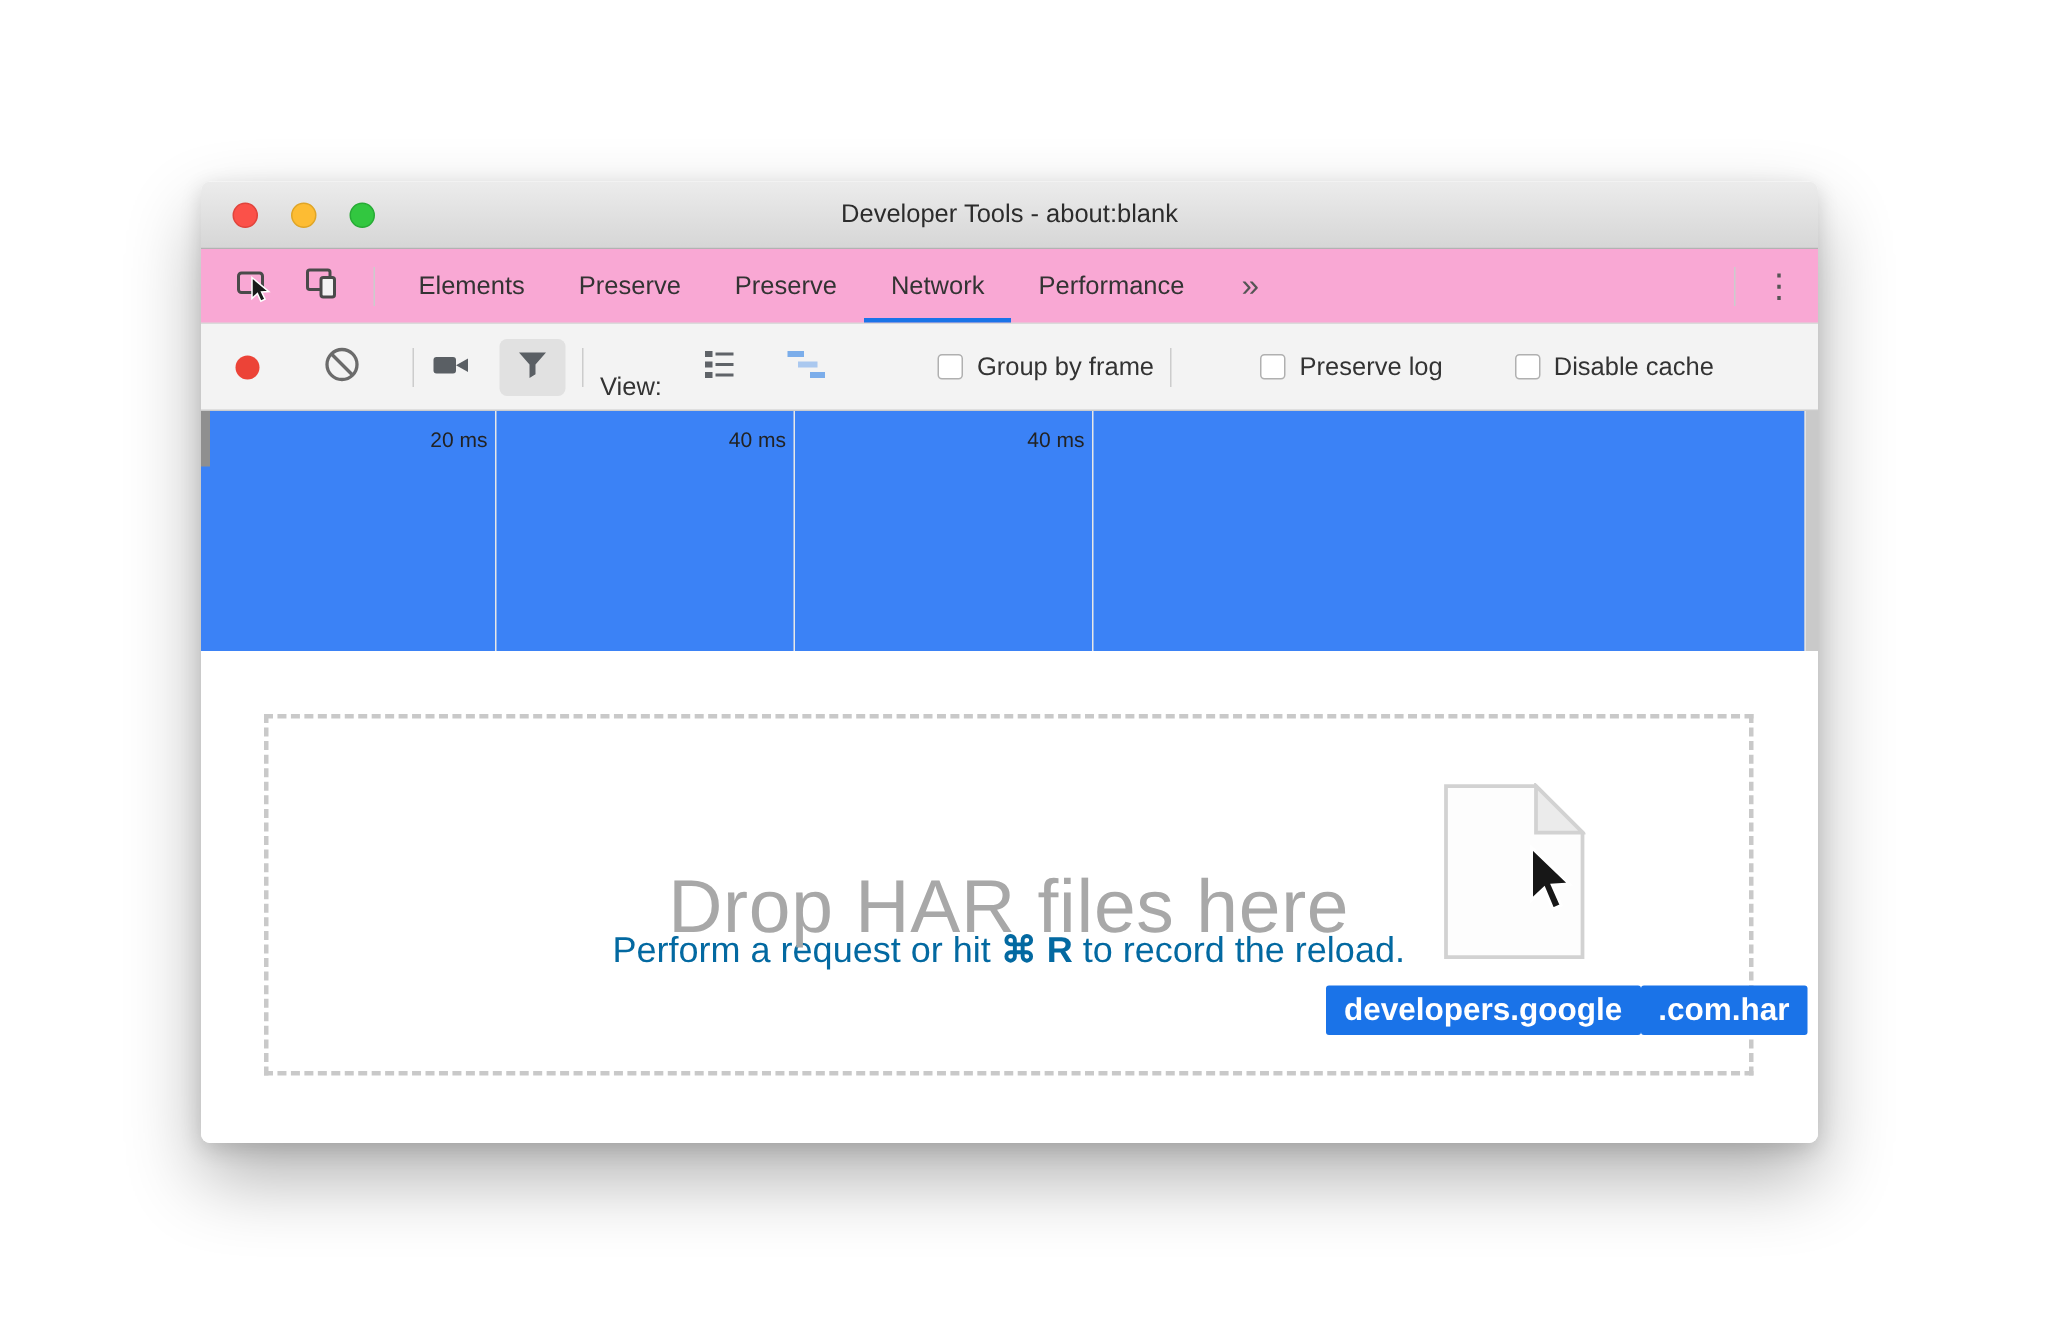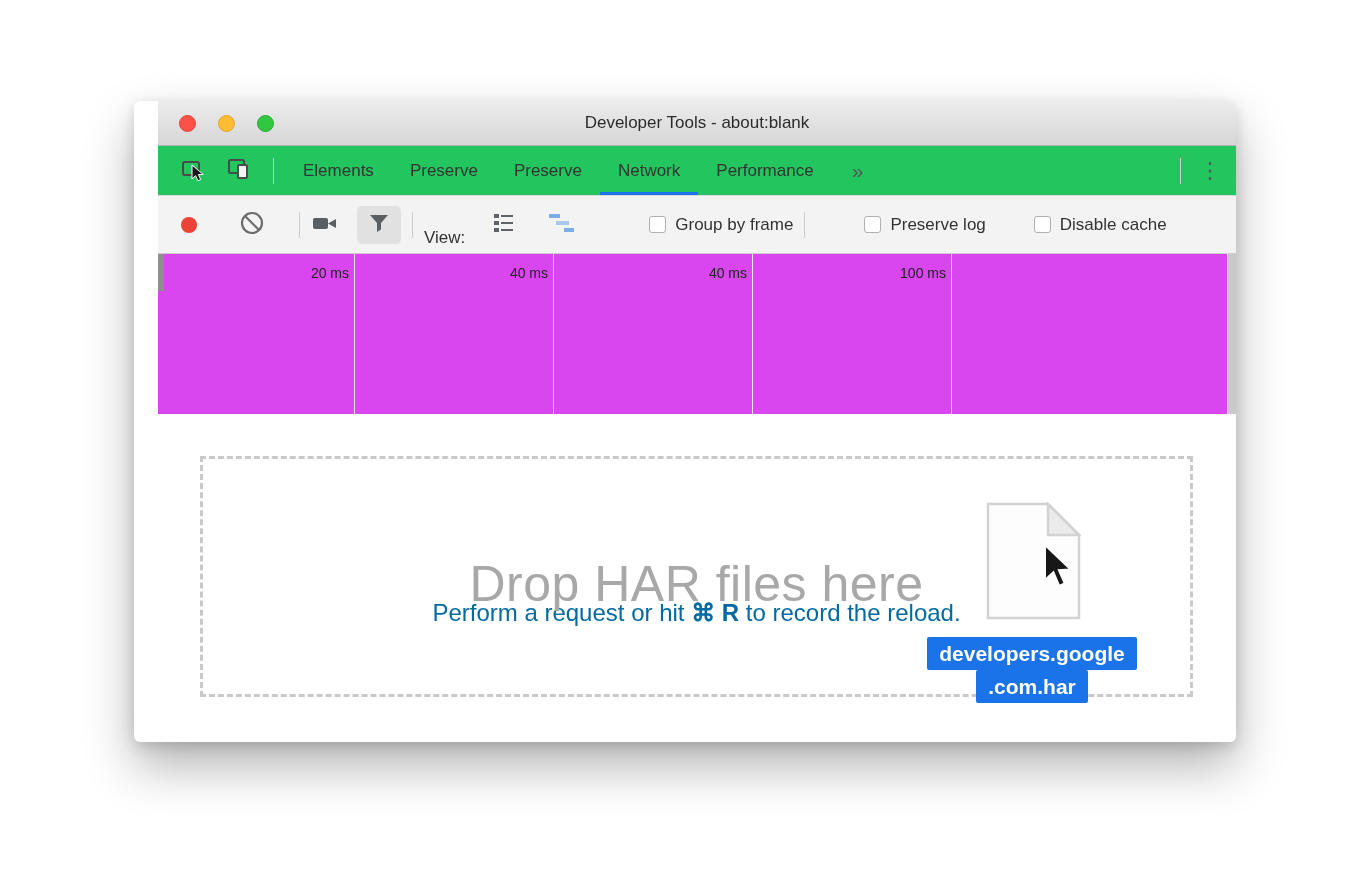--- a/index.html
+++ b/index.html
@@ -2,41 +2,41 @@
 <html><head>
 <meta charset="utf-8">
 <style>
   html,body{margin:0;padding:0;}
   body{
     width:1372px;height:888px;background:#ffffff;
     font-family:"Liberation Sans", sans-serif;
     position:relative;overflow:hidden;
   }
   .window{
-    position:absolute;left:134px;top:101px;width:1078px;height:641px;
+    position:absolute;left:134px;top:121px;width:1078px;height:641px;
     background:#fff;border-radius:6px;overflow:hidden;
     box-shadow:0 24px 50px rgba(0,0,0,.30),0 4px 14px rgba(0,0,0,.14);
-    display:flex;flex-direction:column;padding-left:24px;
+    display:flex;flex-direction:column;
   }
   
   .titlebar{
     height:44px;flex:none;position:relative;
     background:linear-gradient(#ececec,#d6d6d6);
     border-bottom:1px solid #b2b2b2;
     display:flex;align-items:center;justify-content:center;
   }
   .window-title{font-size:17px;color:#2c2c2c;}
   .traffic-lights{position:absolute;left:21px;top:0;height:100%;display:flex;align-items:center;gap:22px;}
   .light{width:17px;height:17px;border-radius:50%;box-sizing:border-box;}
   .light.red{background:#fb5149;border:1px solid #e0443c;}
   .light.yellow{background:#fdbc33;border:1px solid #dfa527;}
   .light.green{background:#32c740;border:1px solid #27ab35;}
   
   .tabbar{
-    height:49px;flex:none;background:#22c55e;border-bottom:1px solid #dadada;
+    height:49px;flex:none;background:#f9a8d4;border-bottom:1px solid #dadada;
     display:flex;align-items:center;padding-left:12px;
   }
   .icon-btn{
     width:36px;height:36px;flex:none;display:flex;align-items:center;justify-content:center;
     background:none;border:none;padding:0;margin:0 5px;cursor:pointer;
   }
   .vsep{width:1px;height:26px;background:#cccccc;margin:0 11px;flex:none;}
   .tab{
     font-size:17px;color:#333;padding:0 18px;height:49px;display:flex;align-items:center;
     position:relative;cursor:pointer;flex:none;
@@ -68,21 +68,21 @@
   .filter-btn{width:44px;height:38px;background:#e1e1e1;border-radius:5px;}
   .view-label{font-size:17px;color:#333;margin-right:26px;margin-top:26px;}
   .list-btn{margin-right:30px;}
   .waterfall-btn{margin-right:22px;}
   .check-group{display:flex;align-items:center;font-size:17px;color:#333;cursor:pointer;margin-left:48px;}
   .checkbox{
     width:17px;height:17px;background:#fff;border:1px solid #b0b0b0;border-radius:3px;
     margin-right:9px;flex:none;box-sizing:border-box;
   }
   
-  .timeline{height:160px;flex:none;position:relative;background:#d946ef;display:flex;}
+  .timeline{height:160px;flex:none;position:relative;background:#3b82f6;display:flex;}
   .tl-col{
     width:199px;flex:none;border-right:1px solid #e7e7e7;box-sizing:border-box;
     display:flex;justify-content:flex-end;align-items:flex-start;
     padding:11px 5px 0 0;font-size:14px;color:#222;
   }
   .tl-col.first{width:197px;}
   .tl-fill{flex:1;}
   .scroll-nub{position:absolute;left:0;top:0;width:6px;height:37px;background:#8f8f8f;}
   .tl-scrollbar{position:absolute;right:0;top:0;width:8px;height:160px;background:#c9c9c9;border-left:1px solid #e3e3e3;}
   
@@ -102,21 +102,21 @@
   .hint-text b{font-weight:bold;}
   .drop-text{
     position:absolute;top:96px;left:0;right:0;text-align:center;
     font-size:50px;color:#a8a8a8;letter-spacing:.5px;z-index:2;
   }
   .har-group{position:absolute;left:0;top:0;width:100%;height:100%;z-index:3;}
   .file-icon{position:absolute;left:783px;top:43px;}
   .cursor-icon{position:absolute;left:838px;top:84px;}
   .har-badge{
     position:absolute;left:705px;top:178px;width:248px;
-    display:flex;flex-direction:column;align-items:center;
+    display:flex;flex-direction:row;align-items:center;
   }
   .har-badge span{
     background:#1a73e8;color:#fff;font-weight:bold;font-size:21px;line-height:25px;
     padding:4px 12px;border-radius:2px;text-align:center;
   }
 </style>
 </head>
 <body>
 
 <div class="window">
@@ -241,23 +241,20 @@
 
   <div class="timeline">
     <div class="tl-col first">
       <span>20 ms</span>
     </div>
     <div class="tl-col">
       <span>40 ms</span>
     </div>
     <div class="tl-col">
       <span>40 ms</span>
-    </div>
-    <div class="tl-col">
-      <span>100 ms</span>
     </div>
     <div class="tl-fill"></div>
     <div class="scroll-nub"></div>
     <div class="tl-scrollbar"></div>
   </div>
 
   <div class="content">
     <div class="dropzone">
       <div class="hint-text"><span>Perform a request or hit </span><b>⌘ R</b><span> to record the reload.</span></div>
       <div class="drop-text">Drop HAR files here</div>

